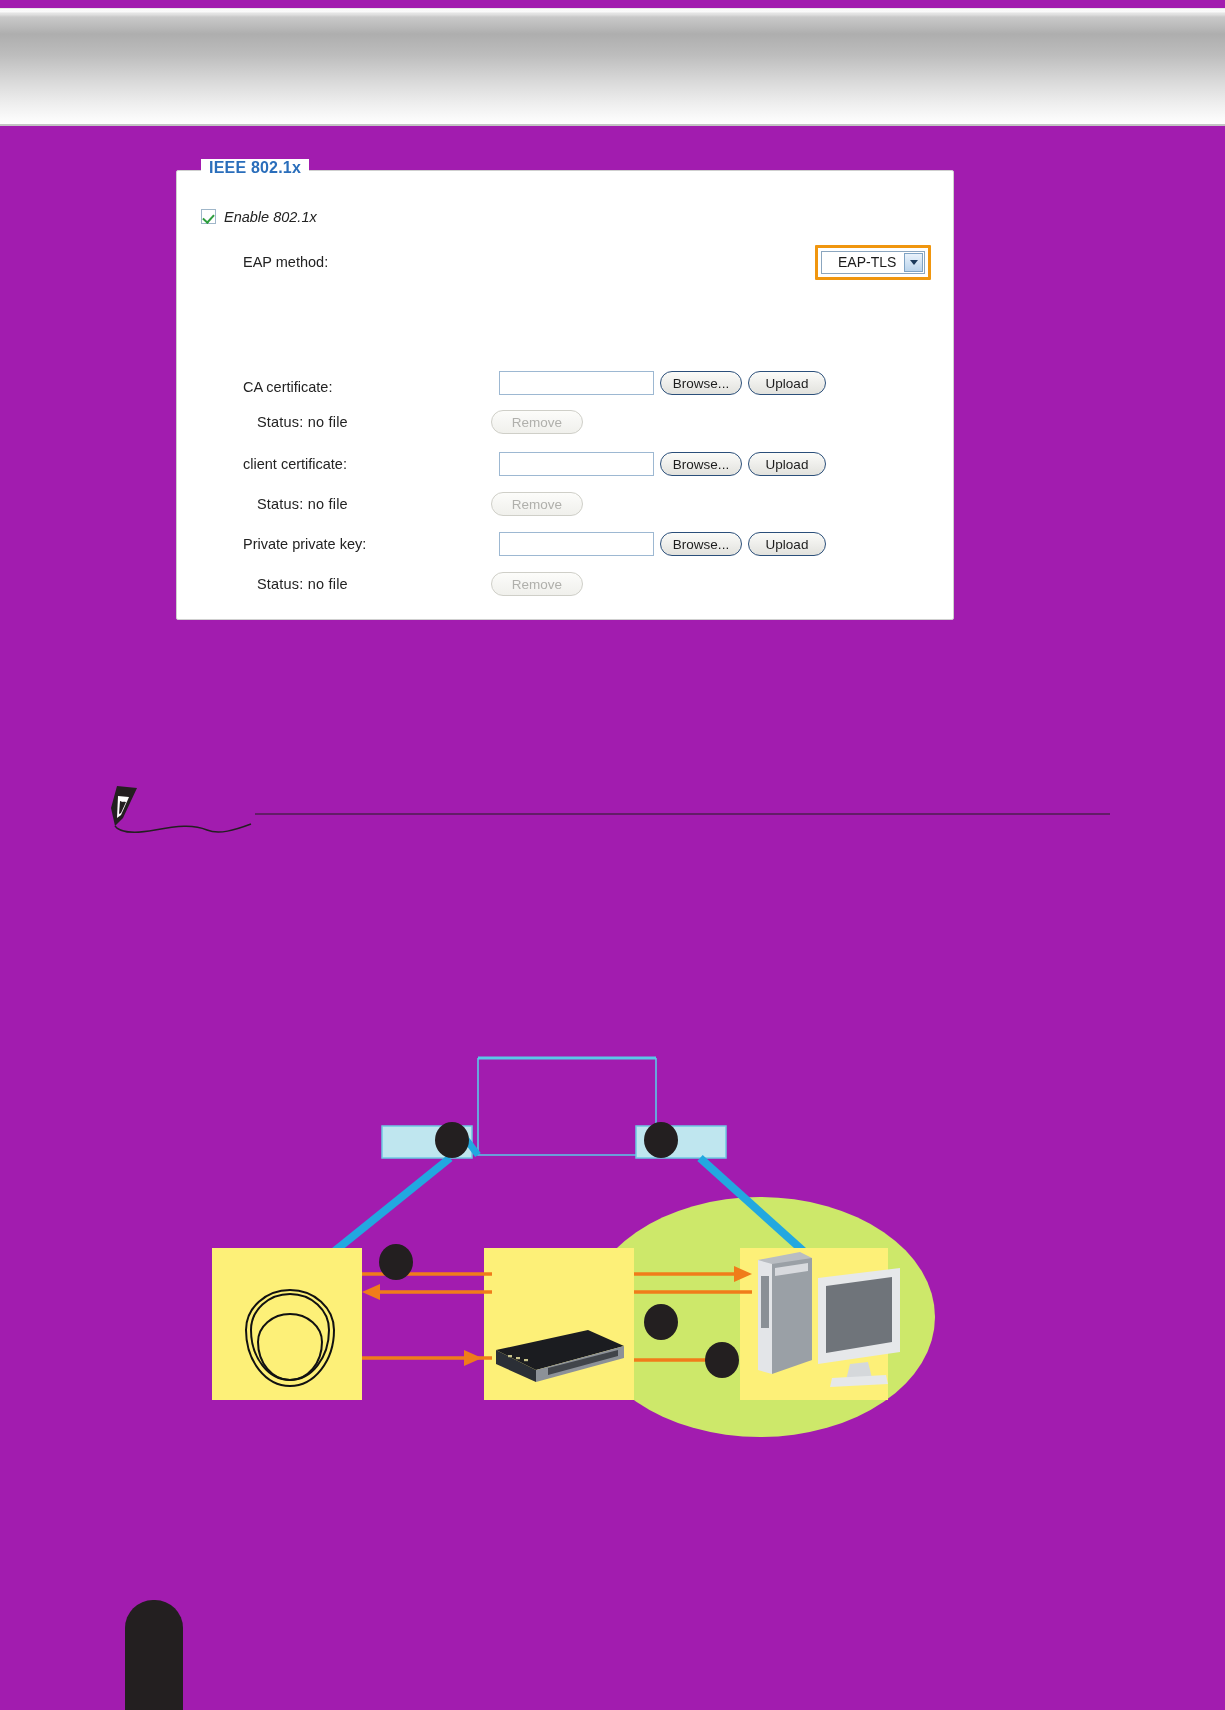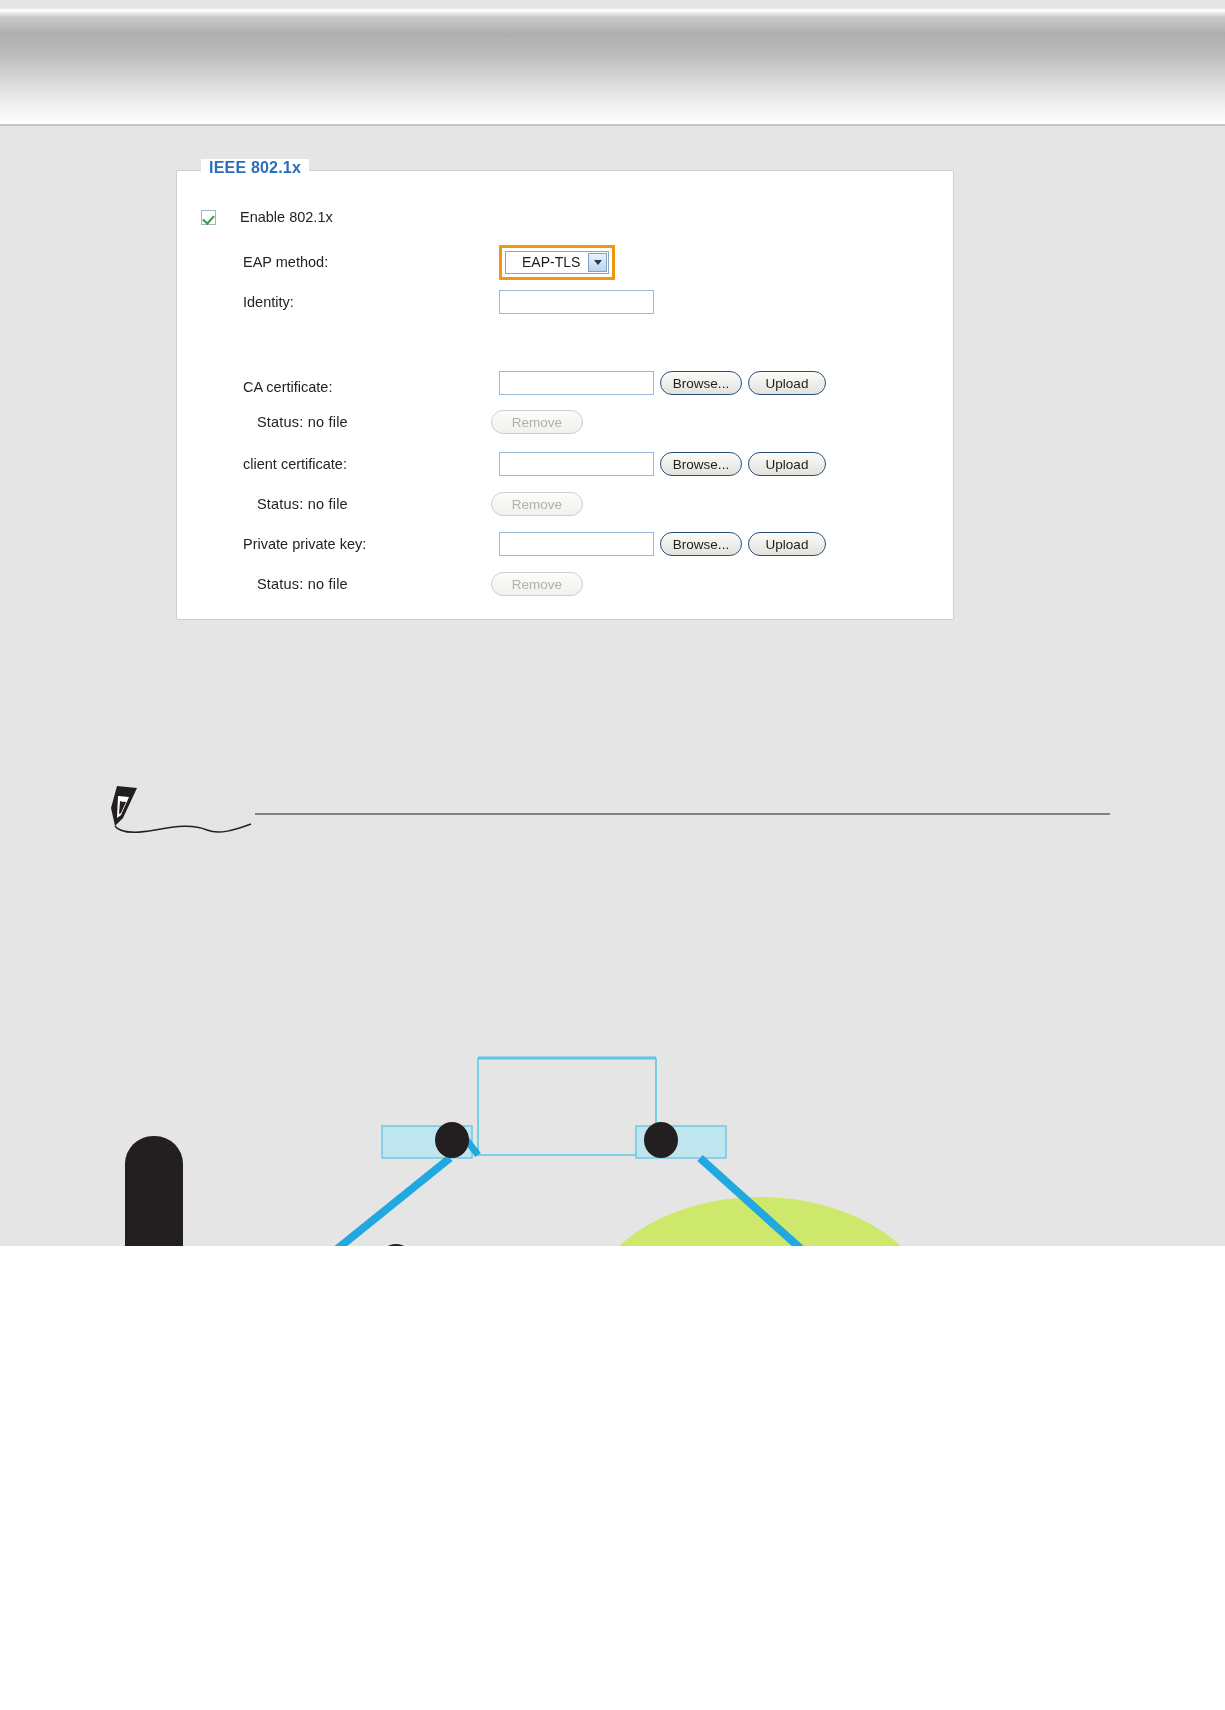--- a/index.html
+++ b/index.html
@@ -4,22 +4,22 @@
 <style>
   * { box-sizing: border-box; }
   html, body {
     margin: 0; padding: 0;
     background: #ffffff;
     font-family: "Liberation Sans", sans-serif;
   }
   .page {
     position: relative;
     width: 1225px;
-    height: 1246px;
-    background: #e5e5e5;
+    height: 1710px;
+    background: #a21caf;
     overflow: hidden;
   }
 
   
   .header-band {
     position: absolute;
     left: 0; top: 8px;
     width: 1225px; height: 118px;
     background: linear-gradient(to bottom,
         #fdfdfd 0%, #f2f2f2 3%, #c9c9c9 7%,
@@ -58,21 +58,21 @@
     font-size: 16px;
     font-weight: bold;
     color: #2a6ebb;
     letter-spacing: .2px;
   }
 
   
   .row-enable {
     position: absolute;
     left: 24px; top: 38px;
-    display: flex; align-items: center; gap: 24px;
+    display: flex; align-items: flex-start; gap: 8px; font-style: italic;
   }
   .cbox {
     width: 15px; height: 15px;
     border: 1px solid #9fb6c9;
     background: #ffffff;
     position: relative;
     display: inline-block;
     flex: 0 0 auto;
   }
   .cbox::after {
@@ -218,36 +218,32 @@
   </div>
 
   <div class="fieldset">
     <div class="legend">IEEE 802.1x</div>
 
     <div class="row-enable">
       <span class="cbox"></span>
       <span class="lbl">Enable 802.1x</span>
     </div>
 
-    <div class="frow" style="top:78px;">
+    <div class="frow" style="top:78px;justify-content:space-between;">
       <span class="flabel">EAP method:</span>
       <span class="sel-wrap">
         <span class="sel">
           <span>EAP-TLS</span>
           <span class="arrowbtn">
               <span></span>
             </span>
         </span>
       </span>
     </div>
 
-    <div class="frow" style="top:118px;">
-      <span class="flabel">Identity:</span>
-      <input class="tinput wide" type="text" value="" style="">
-    </div>
 
 
     <div class="frow" style="top:198px;align-items:flex-end;">
       <span class="flabel">CA certificate:</span>
       <input class="tinput file" type="text" value="" style="">
       <button class="btn browse">Browse...</button>
       <button class="btn upload">Upload</button>
     </div>
 
     <div class="frow" style="top:238px;">

